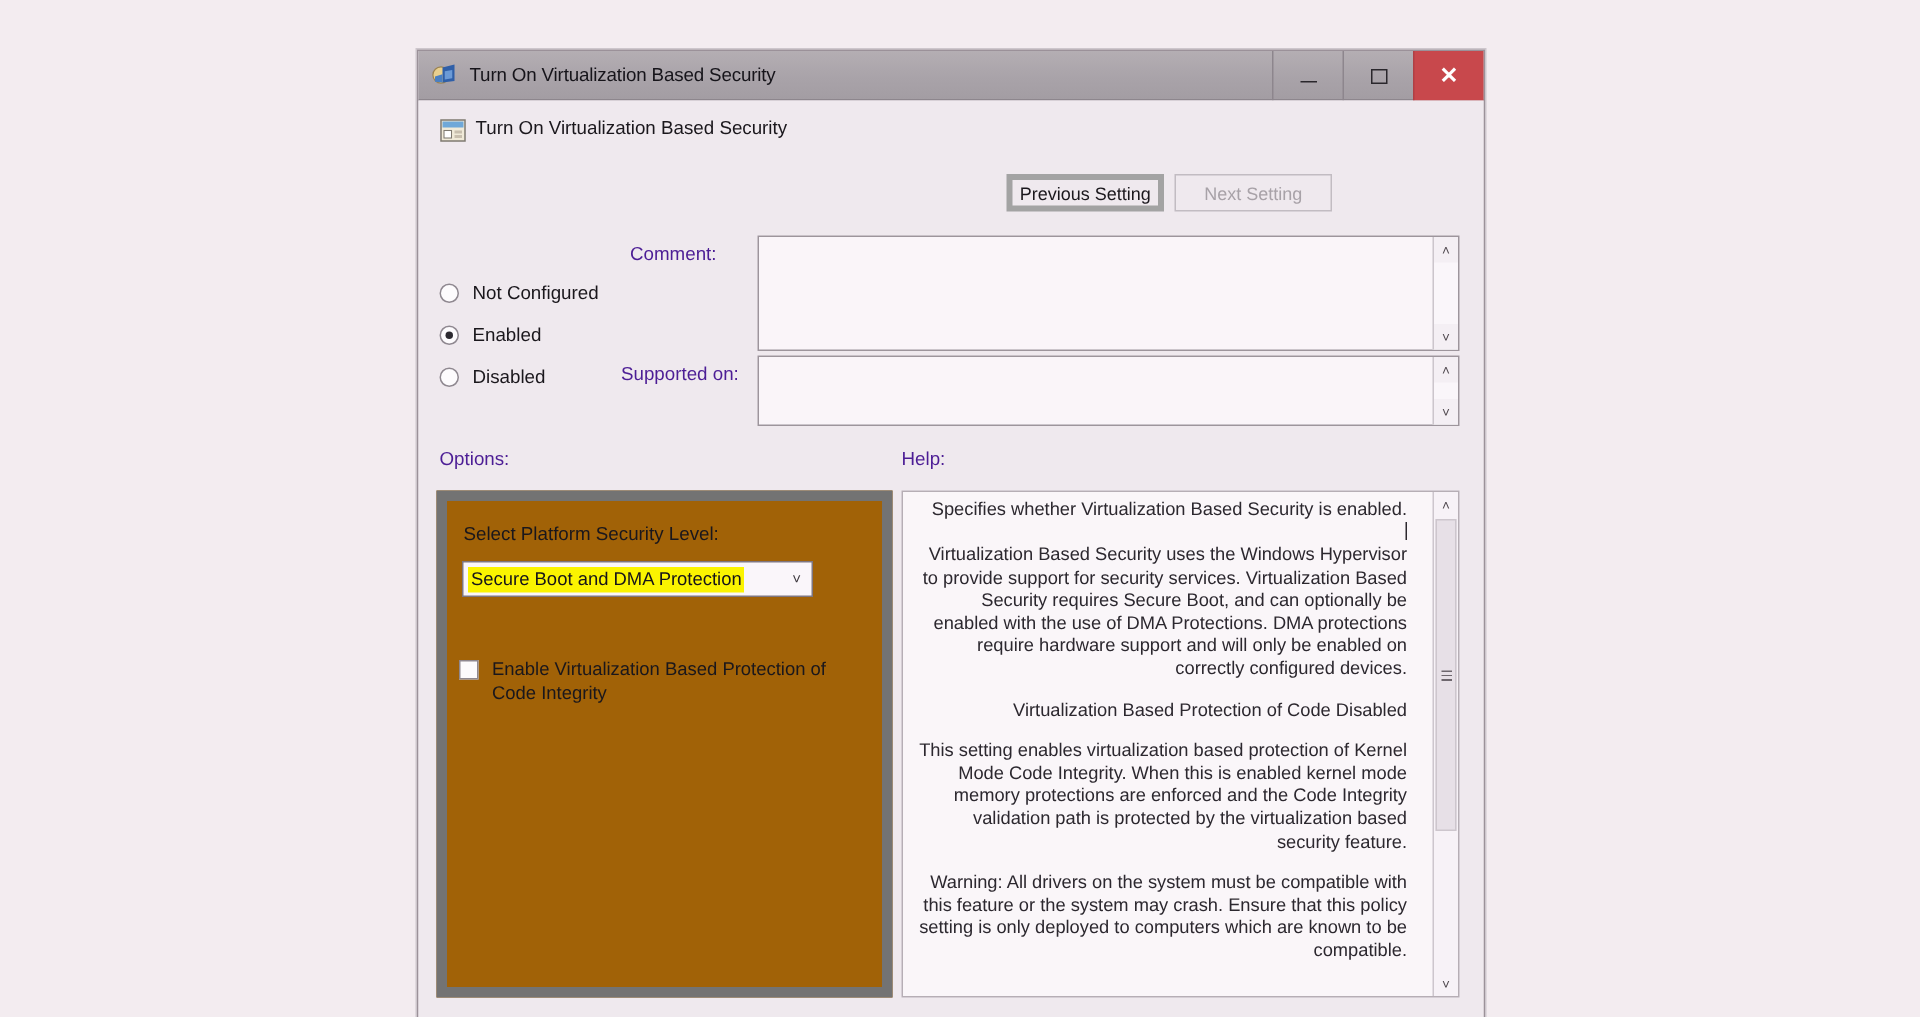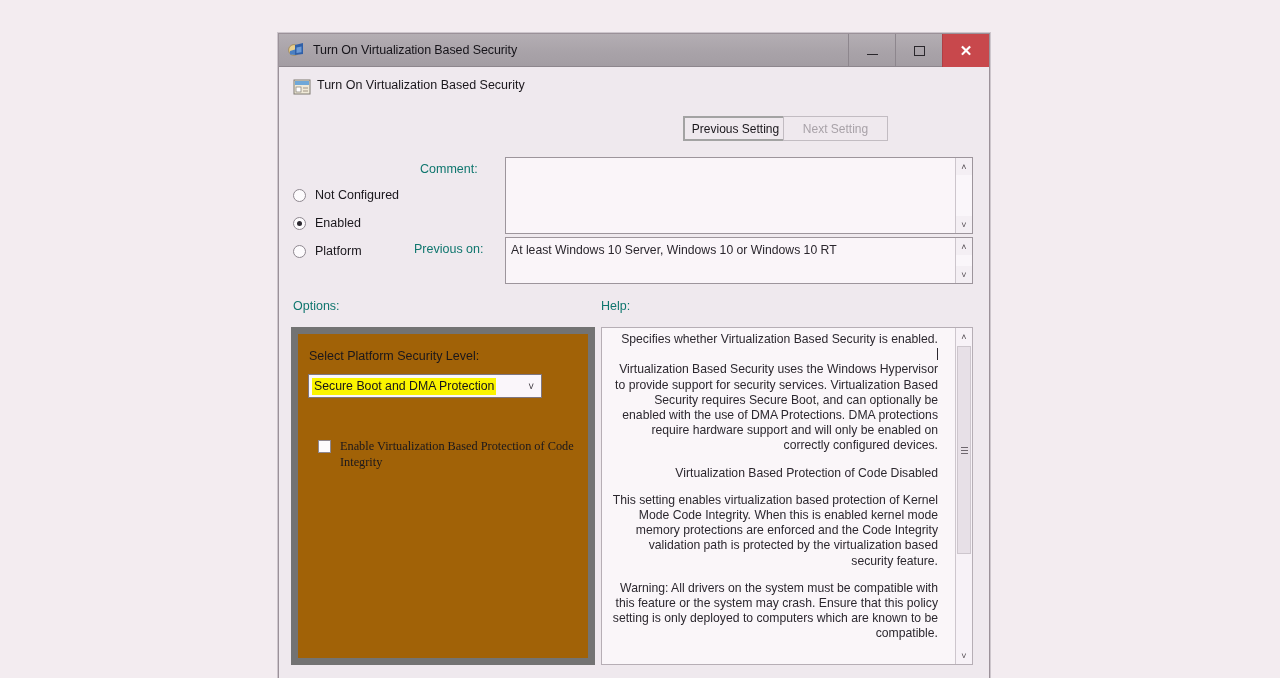--- a/index.html
+++ b/index.html
@@ -107,22 +107,22 @@
     background: #efe9ee;
     border: 1px solid #9d959c;
     font-size: 12px;
     color: #1a171c;
     font-family: "Liberation Sans", sans-serif;
     display: flex; align-items: center; justify-content: center;
     box-sizing: border-box;
     padding: 0;
   }
   #prev-setting {
-    left: 404px; width: 105px;
-    border: 2px solid #a3a3a3;
+    left: 392px; width: 105px;
+    border: 4px solid #a3a3a3;
   }
   #next-setting {
     left: 504px; width: 105px;
     color: #a8a2a8;
     border: 1px solid #c2bcc2;
   }
 
   
   #states { position: absolute; left: 14px; top: 94px; margin-top: 26px; }
   .radio-row {
@@ -146,21 +146,21 @@
     left: 3px; top: 3px;
     width: 5px; height: 5px;
     border-radius: 50%;
     background: #2c2930;
   }
   .radio-label { font-size: 12.5px; color: #1a171c; }
 
   
   .field-label {
     position: absolute;
-    font-size: 12.5px; color: #0f766e;
+    font-size: 12.5px; color: #4c1d95;
   }
   #comment-label { left: 141px; top: 95px; }
   #supported-label { left: 135px; top: 175px; }
 
   .textbox {
     position: absolute;
     background: #faf5f9;
     border: 1px solid #9d959c;
     box-sizing: border-box;
   }
@@ -233,21 +233,21 @@
   #platform-arrow {
     position: absolute;
     right: 7px; top: 6px;
     font-size: 10px; color: #3b363c;
   }
   .checkbox-row {
     position: absolute;
     display: flex;
     align-items: flex-start;
   }
-  #cb-code-integrity { left: 20px; top: 104px; width: 275px; font-family: Liberation Serif, serif; }
+  #cb-code-integrity { left: 8px; top: 104px; width: 275px; }
   #cb-credential-guard { left: 8px; top: 148px; width: 275px; }
   .checkbox {
     width: 13px; height: 13px;
     border: 1px solid #8f8890;
     background: #fdfbfd;
     margin-right: 9px;
     flex: none;
     box-sizing: border-box;
     margin-top: 2px;
   }
@@ -367,37 +367,36 @@
       <div class="radio-row">
         <span class="radio"></span>
         <span class="radio-label">Not Configured</span>
       </div>
       <div class="radio-row">
         <span class="radio checked"></span>
         <span class="radio-label">Enabled</span>
       </div>
       <div class="radio-row">
         <span class="radio"></span>
-        <span class="radio-label">Platform</span>
+        <span class="radio-label">Disabled</span>
       </div>
     </div>
 
     <span class="field-label" id="comment-label">Comment:</span>
     <div class="textbox" id="comment-box">
       <div class="content"></div>
       <div class="vscroll">
         <div class="sb-btn">˄</div>
         <div class="sb-track"></div>
         <div class="sb-btn">˅</div>
       </div>
     </div>
 
-    <span class="field-label" id="supported-label">Previous on:</span>
+    <span class="field-label" id="supported-label">Supported on:</span>
     <div class="textbox" id="supported-box">
-      <div class="content">At least Windows 10 Server, Windows 10 or Windows 10 RT</div>
       <div class="vscroll">
         <div class="sb-btn">˄</div>
         <div class="sb-track"></div>
         <div class="sb-btn">˅</div>
       </div>
     </div>
 
     <span class="field-label" id="options-label">Options:</span>
     <span class="field-label" id="help-label">Help:</span>
 

